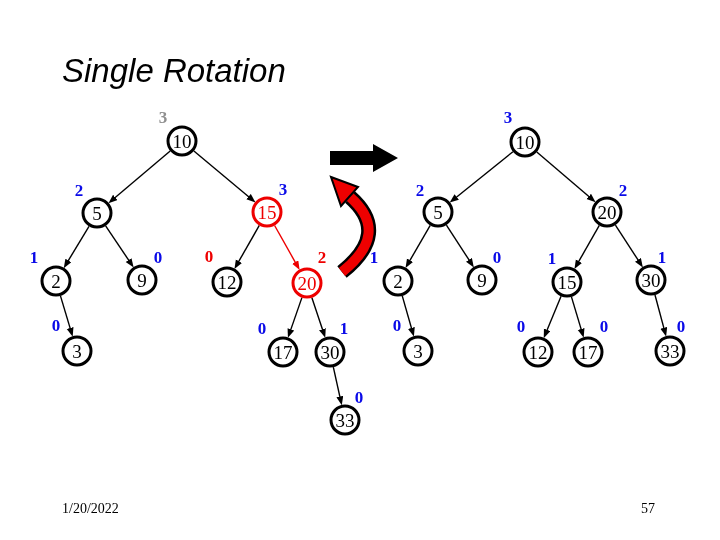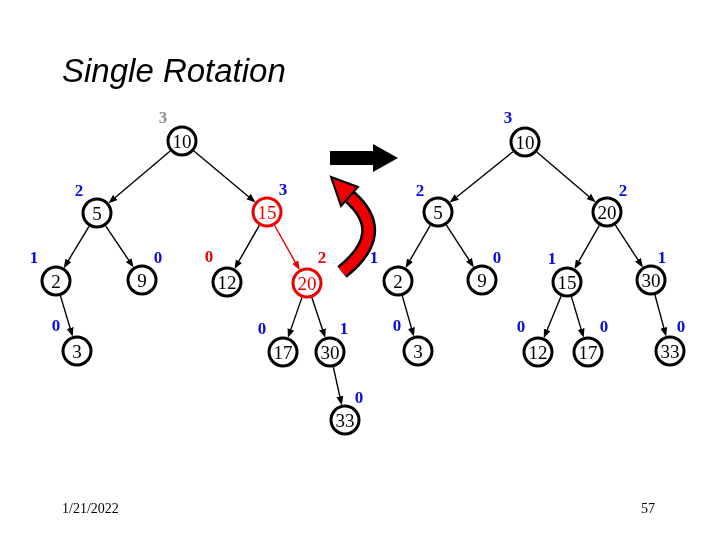--- a/index.html
+++ b/index.html
@@ -180,14 +180,14 @@
         </g>
         <g>
           <circle cx="670" cy="351" r="14" fill="#ffffff" stroke="#000000" stroke-width="3"></circle>
           <text x="670" y="357.5" text-anchor="middle" fill="#000000" class="node-value">33</text>
           <text x="681" y="332" text-anchor="middle" fill="#0a0ae8" class="height-label">0</text>
         </g>
       </g>
     </g>
 </svg>
 
-<div class="footer-date">1/21/2022</div>
+<div class="footer-date">1/20/2022</div>
 <div class="footer-page">57</div>
 
 </body></html>

